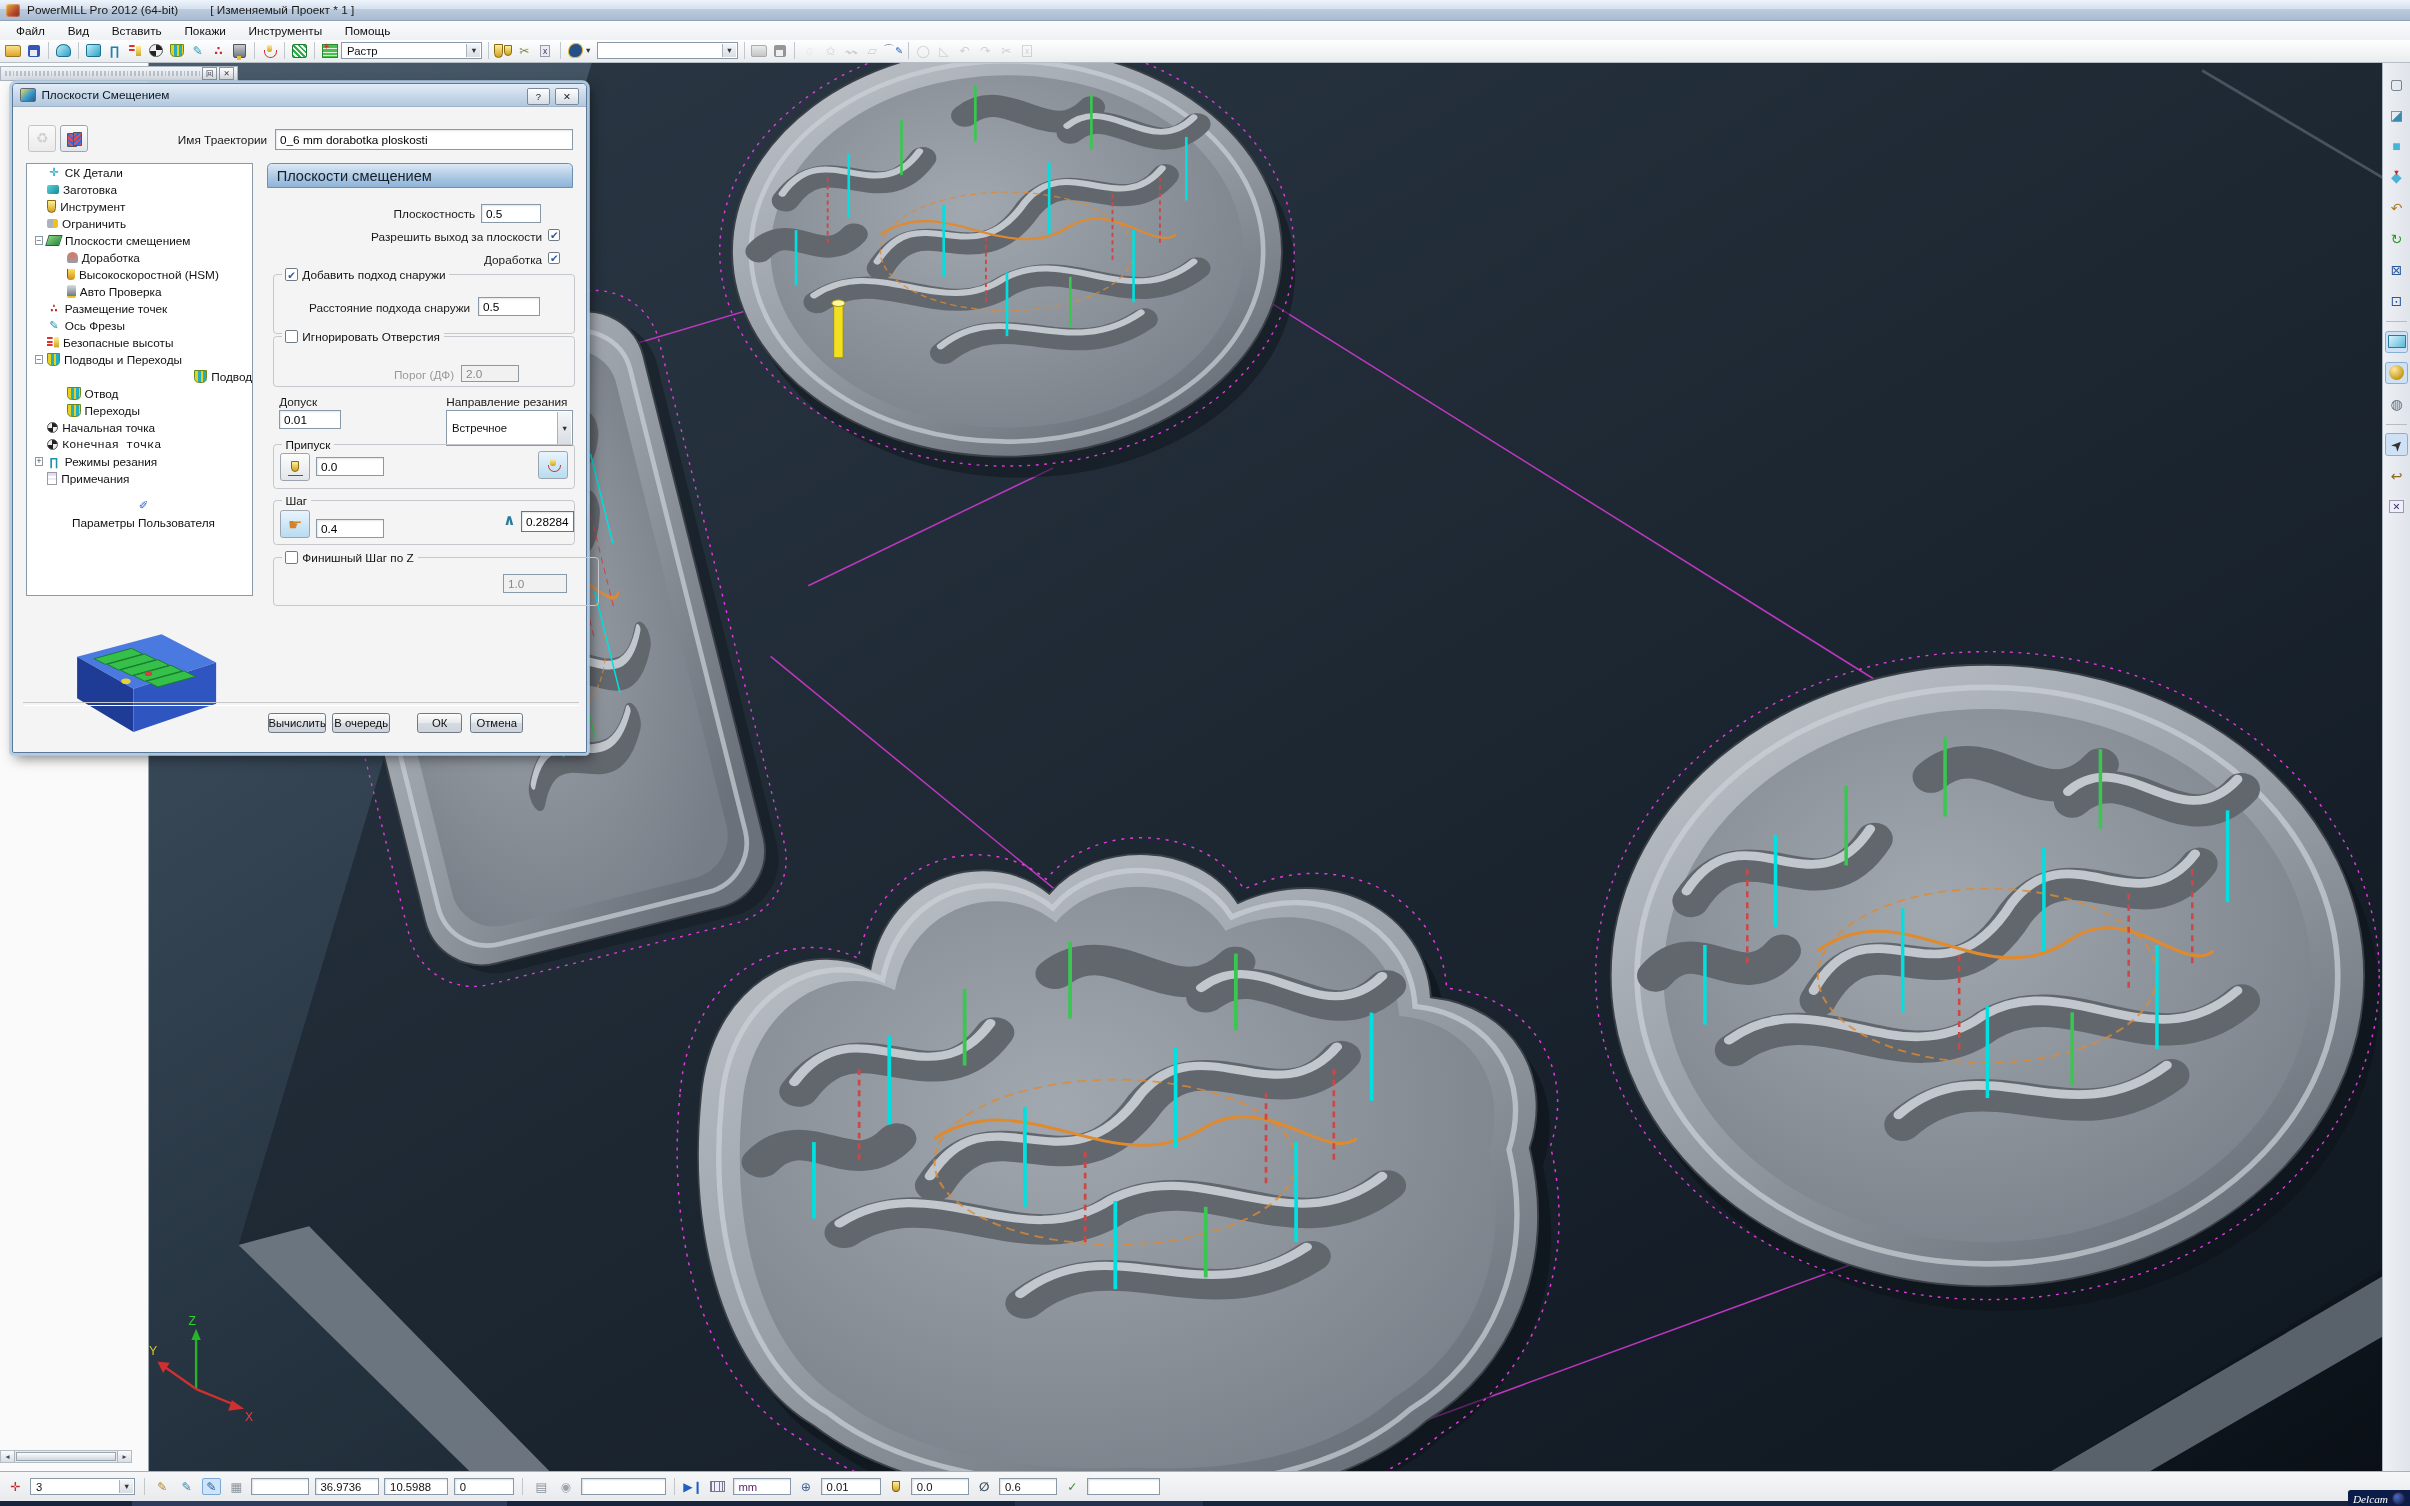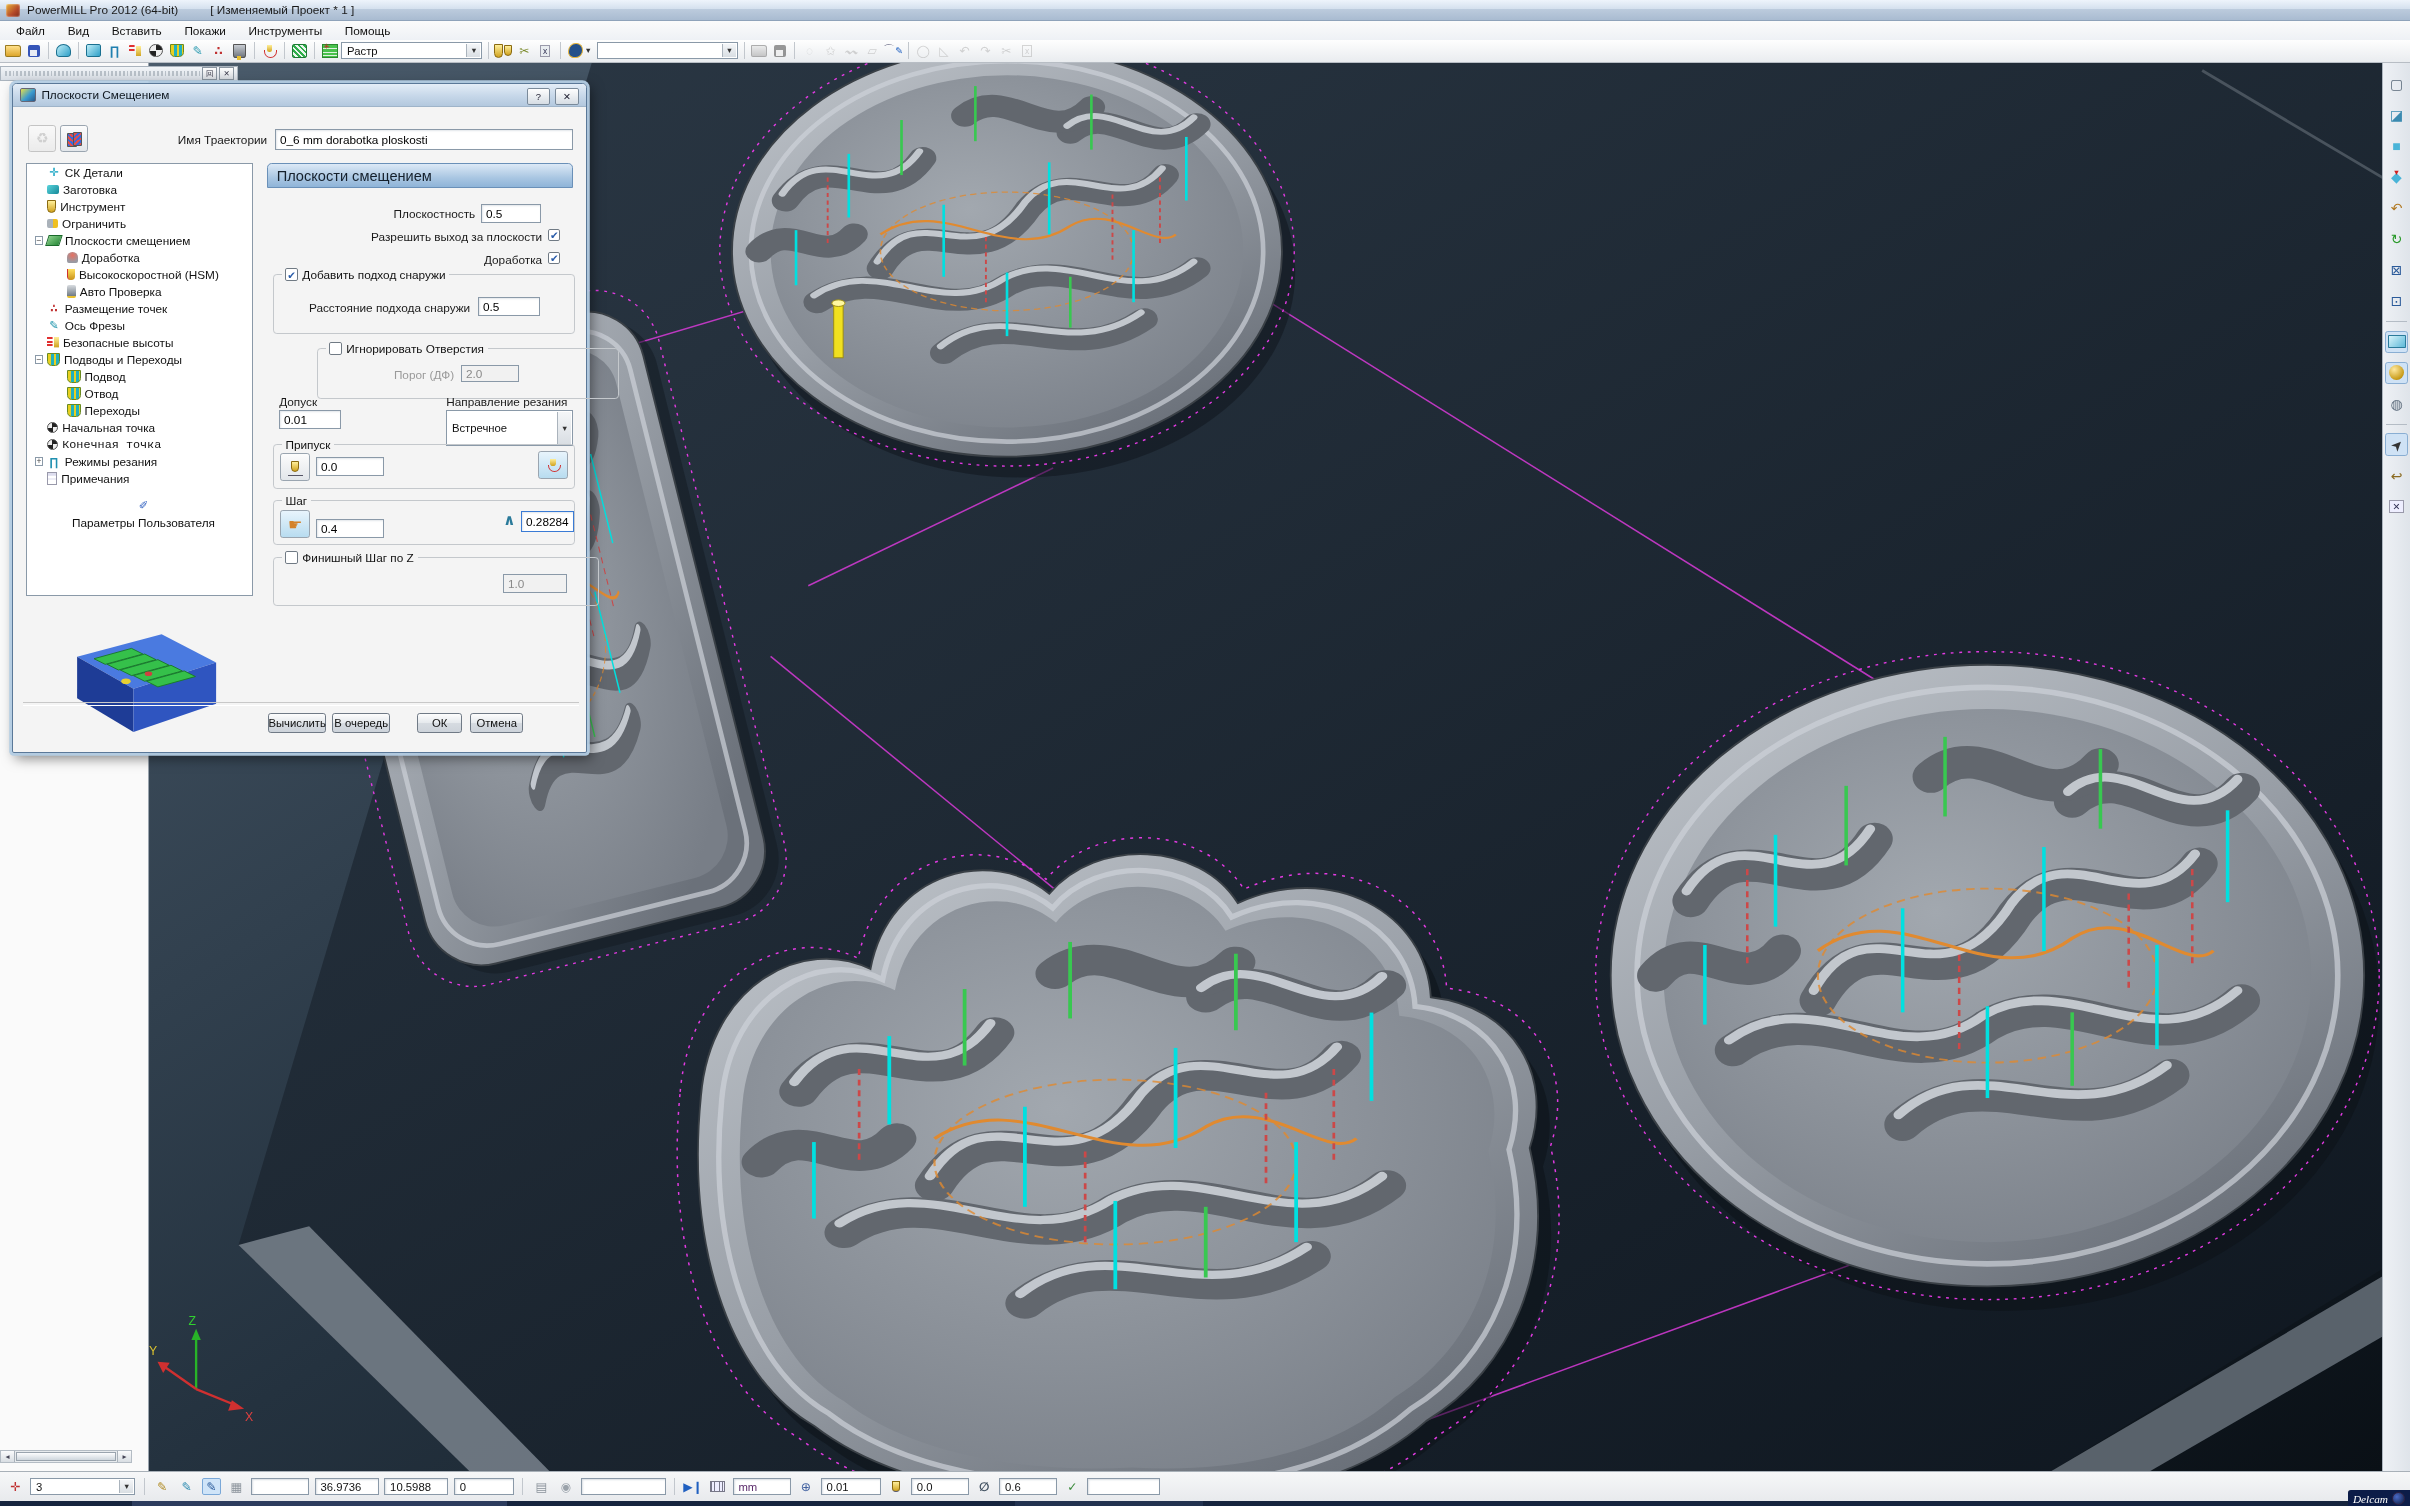--- a/index.html
+++ b/index.html
@@ -527,21 +527,21 @@
       <div class="trow" style="padding-left: 7.5px;">
     <span class="tree-toggle"></span>
     <span class="tree-icon ti-heights"></span>
     <span class="tree-label">Безопасные высоты</span>
   </div>
       <div class="trow" style="padding-left: 7.5px;">
     <span class="tree-toggle has">−</span>
     <span class="tree-icon ti-leads"></span>
     <span class="tree-label">Подводы и Переходы</span>
   </div>
-      <div class="trow" style="padding-left: 28px;">
+      <div class="trow" style="padding-left: 28px; justify-content: flex-end;">
     <span class="tree-toggle"></span>
     <span class="tree-icon ti-leadin"></span>
     <span class="tree-label">Подвод</span>
   </div>
       <div class="trow" style="padding-left: 28px;">
     <span class="tree-toggle"></span>
     <span class="tree-icon ti-leadout"></span>
     <span class="tree-label">Отвод</span>
   </div>
       <div class="trow" style="padding-left: 28px;">
@@ -604,21 +604,21 @@
 
   <div class="grp" style="left:260px;top:190px;width:300px;height:58px;text-align:center;">
     <div class="legend">
       <span class="cb on"></span>
       <span>Добавить подход снаружи</span>
     </div>
   </div>
   <div class="lbl r" style="left:282px;top:217px;width:175px;">Расстояние подхода снаружи</div>
   <input class="fld" style="left: 465px; top: 213px; width: 62px;" value="0.5">
 
-  <div class="grp" style="left:260px;top:264px;width:300px;height:49px;margin-left:44px;">
+  <div class="grp" style="left:260px;top:252px;width:300px;height:49px;">
     <div class="legend">
       <span class="cb"></span>
       <span>Игнорировать Отверстия</span>
     </div>
   </div>
   <div class="lbl r dis" style="left:311px;top:284px;width:130px;">Порог (ДФ)</div>
   <input class="fld dis" disabled="" style="left: 448px; top: 281px; width: 58px; height: 17px;" value="2.0">
 
   <div class="lbl" style="left:266px;top:311px;">Допуск</div>
   <input class="fld" style="left: 266px; top: 326px; width: 62px;" value="0.01">

